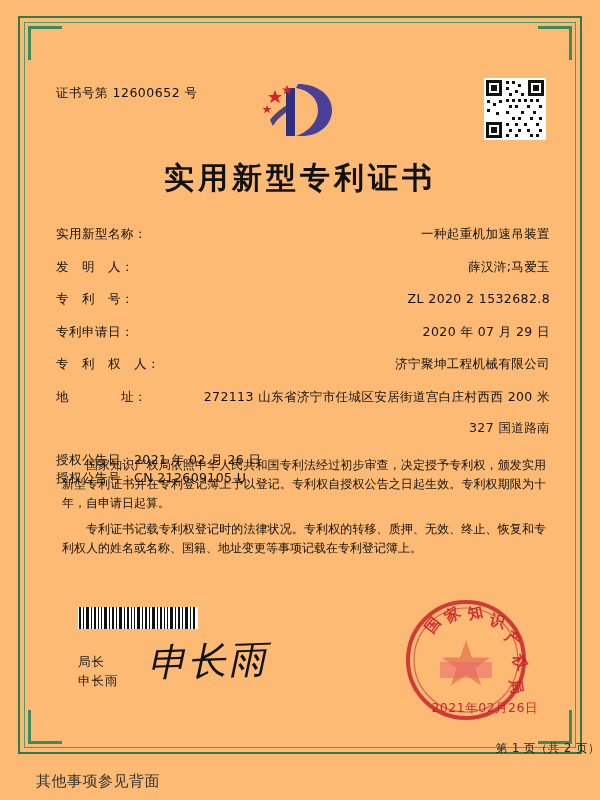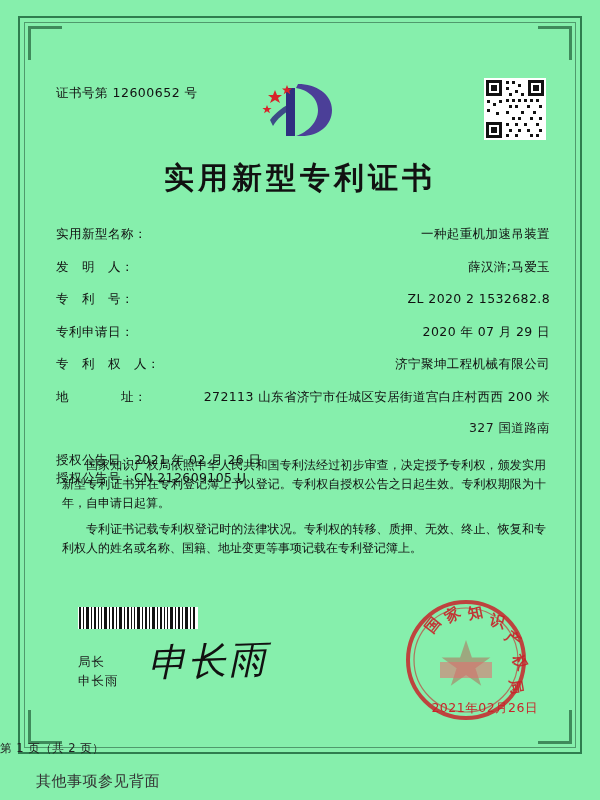--- a/index.html
+++ b/index.html
@@ -12,21 +12,21 @@
     background: #ffffff;
     font-family: "DejaVu Sans", "Liberation Sans", sans-serif;
     color: #1a1a1a;
     overflow: hidden;
   }
 
   .page {
     position: relative;
     width: 600px;
     height: 800px;
-    background: #86efac;
+    background: #fdba74;
     box-sizing: border-box;
   }
 
   
   .border-outer {
     position: absolute;
     left: 18px;
     top: 16px;
     right: 18px;
     bottom: 46px;
@@ -194,21 +194,21 @@
     top: 700px;
     font-size: 12.5px;
     color: #c8242a;
     letter-spacing: 0.5px;
   }
 
   .page-no {
     position: absolute;
     left: 0;
     width: 100%;
-    text-align: left;
+    text-align: right;
     top: 741px;
     font-size: 11.5px;
     color: #222;
     letter-spacing: 0.5px;
   }
   .footnote {
     position: absolute;
     left: 0;
     width: 100%;
     text-align: left;

